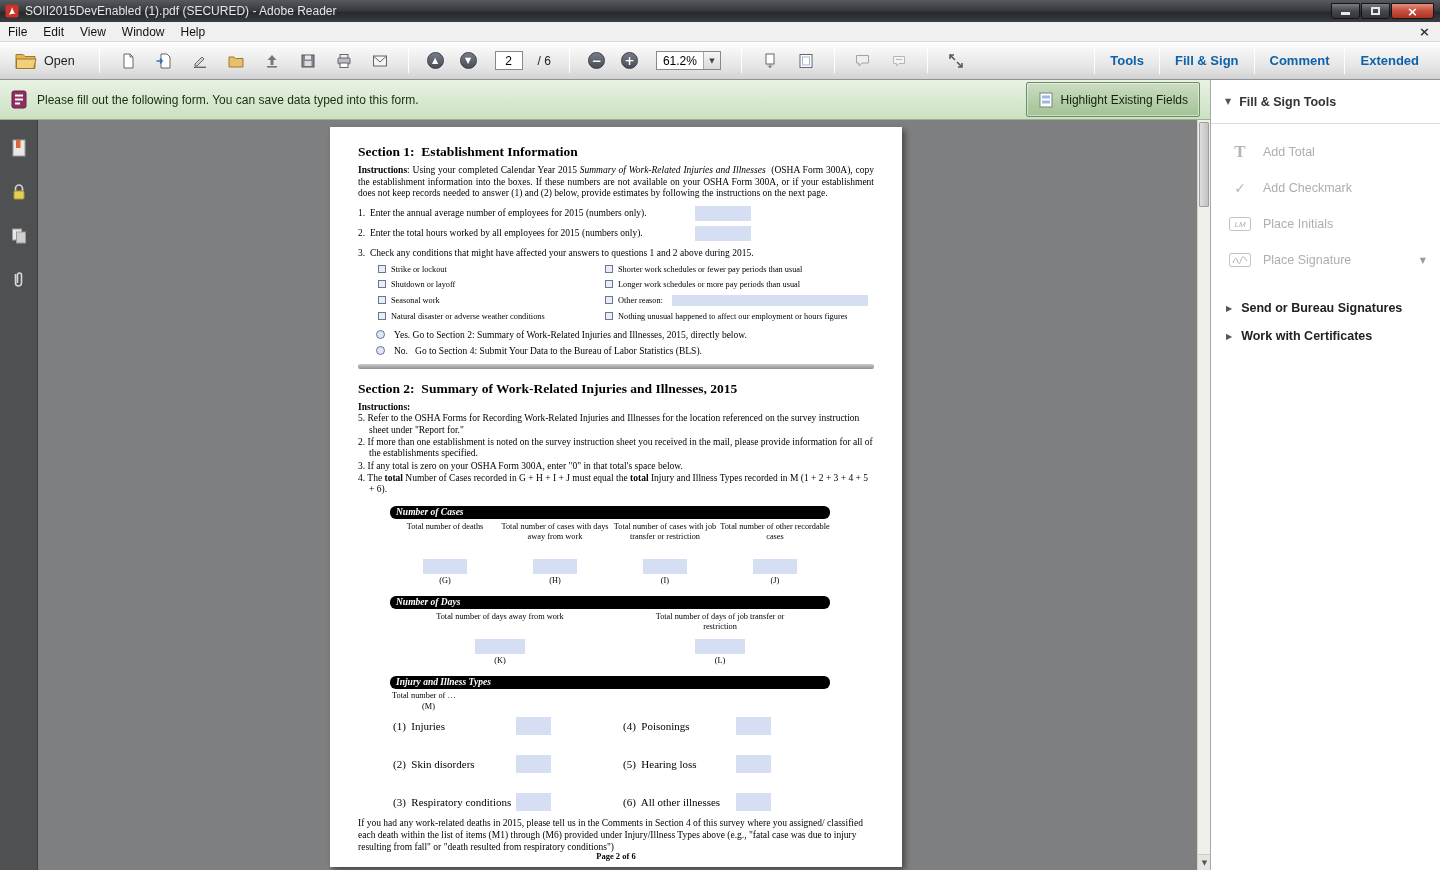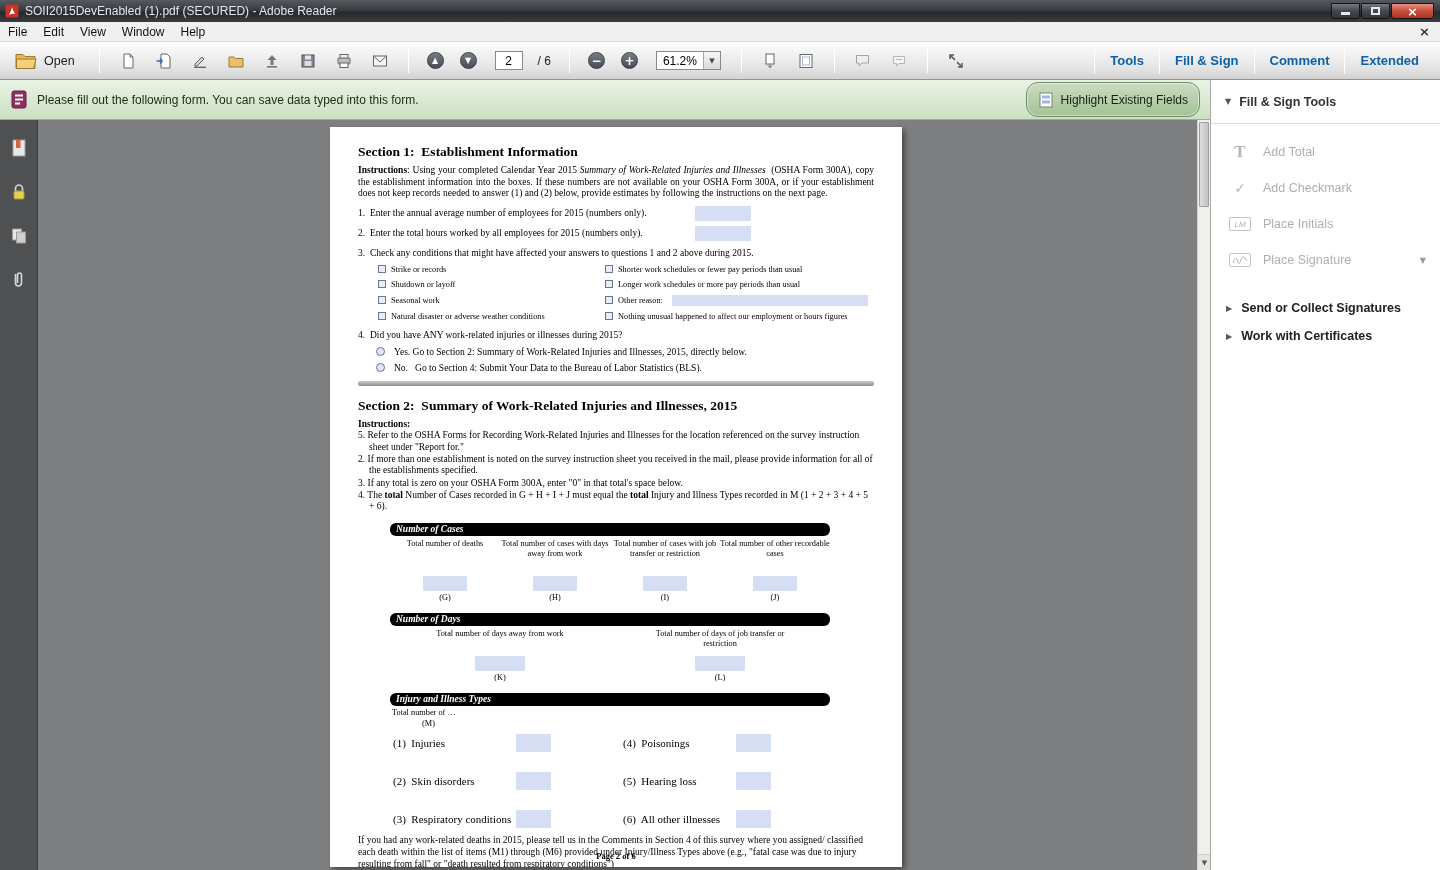--- a/index.html
+++ b/index.html
@@ -48,21 +48,21 @@
   .tb-links { margin-left:auto; display:flex; align-items:center; height:100%; }
   .tb-link { color:#0e61a9; font-size:13px; font-weight:bold; padding:0 15px; cursor:pointer; }
   .tb-link-sep { width:1px; height:26px; background:#bcbcbc; border-right:1px solid #fdfdfd; }
 
   
   .formbar { position:absolute; top:80px; left:0; width:1210px; height:40px;
     background:linear-gradient(#e9f3e3,#cbe0c2); border-bottom:1px solid #96b18c;
     display:flex; align-items:center; padding:0 10px; z-index:27; }
   .formbar-msg { font-size:12px; color:#1c2c15; margin-left:9px; }
   .highlight-btn { margin-left:auto; display:flex; align-items:center; gap:7px;
-    background:linear-gradient(#cbdcc2,#a3c295); border:1px solid #6d8d66; border-radius:12px;
+    background:linear-gradient(#cbdcc2,#a3c295); border:1px solid #6d8d66; border-radius:2px;
     height:35px; padding:0 11px; font-size:12px; color:#15220e; font-family:inherit; box-shadow:inset 0 0 0 1px rgba(255,255,255,.45); }
 
   
   .doc-area { position:absolute; top:120px; left:0; width:1197px; height:750px; background:#7d7f80; overflow:hidden; }
   .doc-sidebar { position:absolute; left:0; top:0; width:38px; height:750px; background:#4e5052;
     border-right:1px solid #3b3c3d; display:flex; flex-direction:column; align-items:center;
     padding-top:16px; gap:20px; }
   .sb-ico { width:24px; height:24px; display:flex; align-items:center; justify-content:center; }
 
   .pdf-page { position:absolute; left:330px; top:7px; width:572px; height:740px; background:#fff;
@@ -351,21 +351,21 @@
     <div class="qrow">
       <span>2.&nbsp; Enter the total hours worked by all employees for 2015 (numbers only).</span>
       <span class="qfield"></span>
     </div>
 
     <div class="q3">3.&nbsp; Check any conditions that might have affected your answers to questions 1 and 2 above during 2015.</div>
 
     <div class="cbgrid">
       <span class="cb-item">
           <span class="cb"></span>
-          <span>Strike or records</span>
+          <span>Strike or lockout</span>
         </span>
       <span class="cb-item">
           <span class="cb"></span>
           <span>Shorter work schedules or fewer pay periods than usual</span>
         </span>
       <span class="cb-item">
           <span class="cb"></span>
           <span>Shutdown or layoff</span>
         </span>
       <span class="cb-item">
@@ -384,21 +384,20 @@
       <span class="cb-item">
           <span class="cb"></span>
           <span>Natural disaster or adverse weather conditions</span>
         </span>
       <span class="cb-item">
           <span class="cb"></span>
           <span>Nothing unusual happened to affect our employment or hours figures</span>
         </span>
     </div>
 
-    <div class="q4">4.&nbsp; Did you have ANY work-related injuries or illnesses during 2015?</div>
     <div class="radio-row">
       <span class="radio"></span>
       <span>Yes. Go to Section 2: Summary of Work-Related Injuries and Illnesses, 2015, directly below.</span>
     </div>
     <div class="radio-row">
       <span class="radio"></span>
       <span>No.&nbsp;&nbsp; Go to Section 4: Submit Your Data to the Bureau of Labor Statistics (BLS).</span>
     </div>
 
     <div class="divider"></div>
@@ -510,19 +509,19 @@
               <path d="M1 7C3 1 4.5 1.5 5.5 5s2.5 3.5 3.5-1 3-4 6 1" stroke="#b0b0b0" fill="none"></path>
             </svg>
           </span>
       </span>
       <span>Place Signature</span>
       <span class="chev glyph">▼</span>
     </div>
   </div>
   <div class="panel-sec">
     <span class="tri glyph">▶</span>
-    <span>Send or Collect Signatures</span>
+    <span>Send or Bureau Signatures</span>
   </div>
   <div class="panel-sec">
     <span class="tri glyph">▶</span>
     <span>Work with Certificates</span>
   </div>
 </div>
 
 </body></html>

